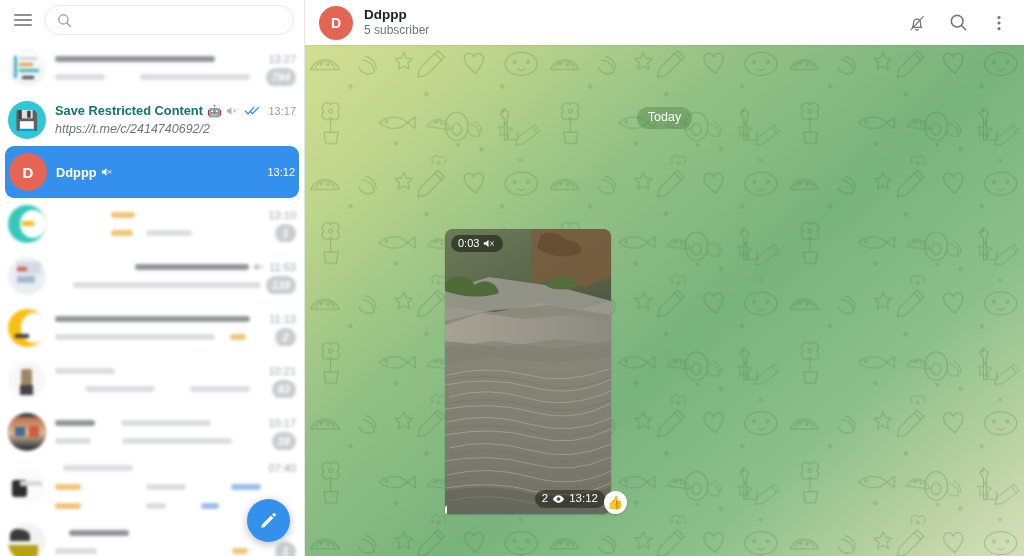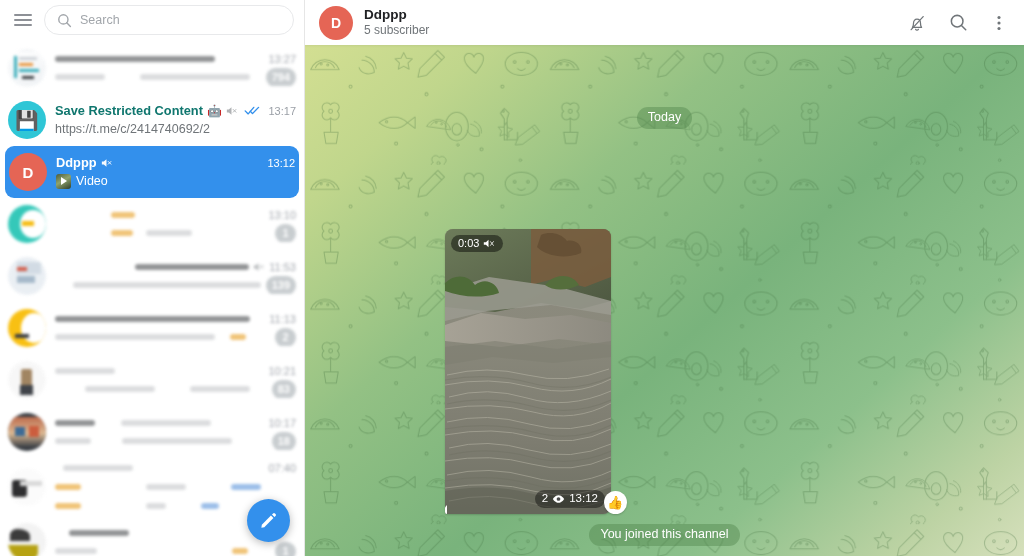--- a/index.html
+++ b/index.html
@@ -50,21 +50,21 @@
     color: #fff; font-size: 15px; font-weight: bold; overflow: hidden; position: relative;
   }
   .chat-body { flex: 1; min-width: 0; overflow: hidden; }
   .chat-line1 { display: flex; align-items: center; gap: 4px; height: 17px; }
   .chat-title {
     font-size: 12.8px; font-weight: bold; color: #0f766e; white-space: nowrap;
     overflow: hidden; text-overflow: ellipsis;
   }
   .selected .chat-title, .selected .chat-sub, .selected .chat-time { color: #ffffff; }
   .chat-time { font-size: 11px; color: #9a9fa6; margin-left: auto; white-space: nowrap; flex: 0 0 auto; }
-  .chat-line2 { display: flex; align-items: center; gap: 5px; height: 18px; margin-top: 1px; }
+  .chat-line2 { display: flex; align-items: center; gap: 5px; height: 18px; margin-top: 1px; font-style: italic; }
   .chat-sub {
     font-size: 12.5px; color: #707579; white-space: nowrap; overflow: hidden; text-overflow: ellipsis;
   }
   .badge {
     background: #c4c9cc; color: #fff; font-size: 11px; font-weight: bold;
     border-radius: 11px; min-width: 21px; height: 19px; padding: 0 6px;
     display: flex; align-items: center; justify-content: center; margin-left: auto; flex: 0 0 auto;
   }
   .mute-ico { width: 12px; height: 12px; flex: 0 0 12px; opacity: .55; }
   .selected .mute-ico { opacity: .95; }
@@ -158,21 +158,20 @@
       <div class="hamburger">
         <i></i>
           <i></i>
           <i></i>
       </div>
       <div class="search-wrap">
         <svg viewBox="0 0 16 16" width="15" height="15">
           <circle cx="6.8" cy="6.8" r="4.9" fill="none" stroke="#a2a6ab" stroke-width="1.5"></circle>
           <line x1="10.4" y1="10.4" x2="14.3" y2="14.3" stroke="#a2a6ab" stroke-width="1.5" stroke-linecap="round"></line>
         </svg>
-        <input class="search-input" type="text" placeholder="Search" style="">
       </div>
     </div>
 
     <div id="chatlist">
 
       <div class="chat-row blur-row" style="margin-top:2px;">
         <div class="avatar" style="background:#f3f5f7;">
           <div style="position:absolute;inset:3px;background:linear-gradient(160deg,#fff,#eef1f4);"></div>
           <div style="position:absolute;left:6px;top:7px;width:3px;height:22px;background:#2aa7b5;"></div>
           <div style="position:absolute;left:11px;top:8px;width:18px;height:3px;background:#c9ced3;"></div>
@@ -222,24 +221,20 @@
           <span>D</span>
         </div>
         <div class="chat-body">
           <div class="chat-line1">
             <span class="chat-title">Ddppp</span>
             <svg class="mute-ico" viewBox="0 0 14 14">
               <path d="M1 5.2h2.2L6.4 2.6v8.8L3.2 8.8H1z" fill="#ffffff"></path>
               <path d="M8.4 5.2l3.2 3.2M11.6 5.2l-3.2 3.2" stroke="#ffffff" stroke-width="1.1" stroke-linecap="round"></path>
             </svg>
             <span class="chat-time">13:12</span>
-          </div>
-          <div class="chat-line2">
-            <span class="vid-thumb"></span>
-            <span class="chat-sub">Video</span>
           </div>
         </div>
       </div>
 
       <div class="chat-row blur-row">
         <div class="avatar" style="background:#24c4b4;">
           <div style="position:absolute;left:12px;top:5px;width:26px;height:28px;background:#fff;border-radius:50%;"></div>
           <div style="position:absolute;left:14px;top:16px;width:12px;height:5px;background:#f5b700;"></div>
         </div>
         <div class="chat-body">
@@ -626,20 +621,17 @@
               <span>13:12</span>
             </div>
 
             <div class="tail"></div>
           </div>
           <div class="reaction" style="left:159px; top:262px;">
             <span>👍</span>
           </div>
         </div>
 
-        <div class="center-row" style="position:absolute; left:0; right:0; top:479px;">
-          <span class="service-pill">You joined this channel</span>
-        </div>
 
       </div>
     </div>
   </div>
 </div>
 
 </body></html>

